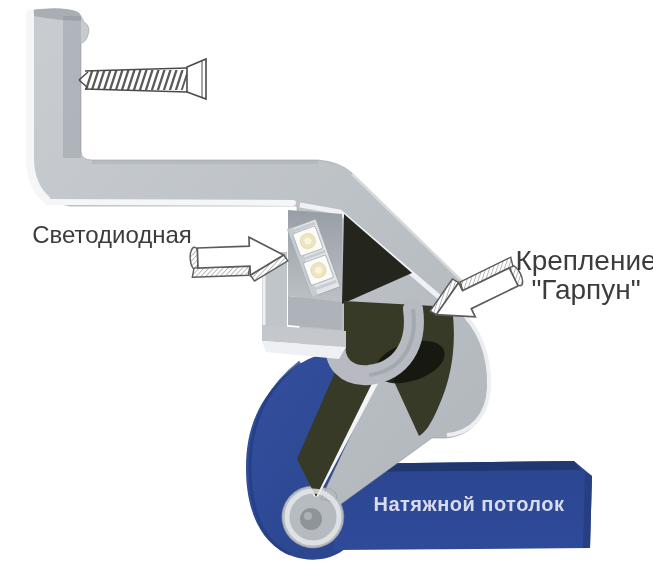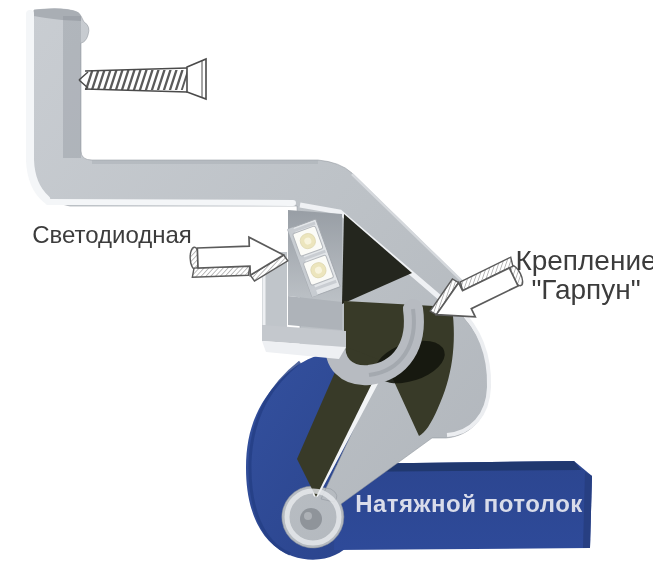--- a/index.html
+++ b/index.html
@@ -8,21 +8,21 @@
     font-family:"Liberation Sans",sans-serif;overflow:hidden;
   }
   .stage svg{position:absolute;left:0;top:0;}
   .label{
     position:absolute;text-align:center;color:#3c3c3c;
     font-family:"Liberation Sans",sans-serif;
   }
   #led-label{left:20px;top:219px;width:184px;font-size:24px;line-height:31px;}
   #harpoon-label{left:506px;top:246px;width:160px;font-size:28px;line-height:29px;}
   #band-label{
-    left:350px;top:489px;width:238px;font-size:24px;line-height:30px;
+    left:350px;top:489px;width:238px;font-size:20px;line-height:30px;
     font-weight:bold;color:#d9dcea;letter-spacing:0.5px;
   }
   .label span{display:block;}
 </style>
 </head>
 <body>
 
 <div class="stage">
 
   <svg width="653" height="572" viewBox="0 0 653 572">

